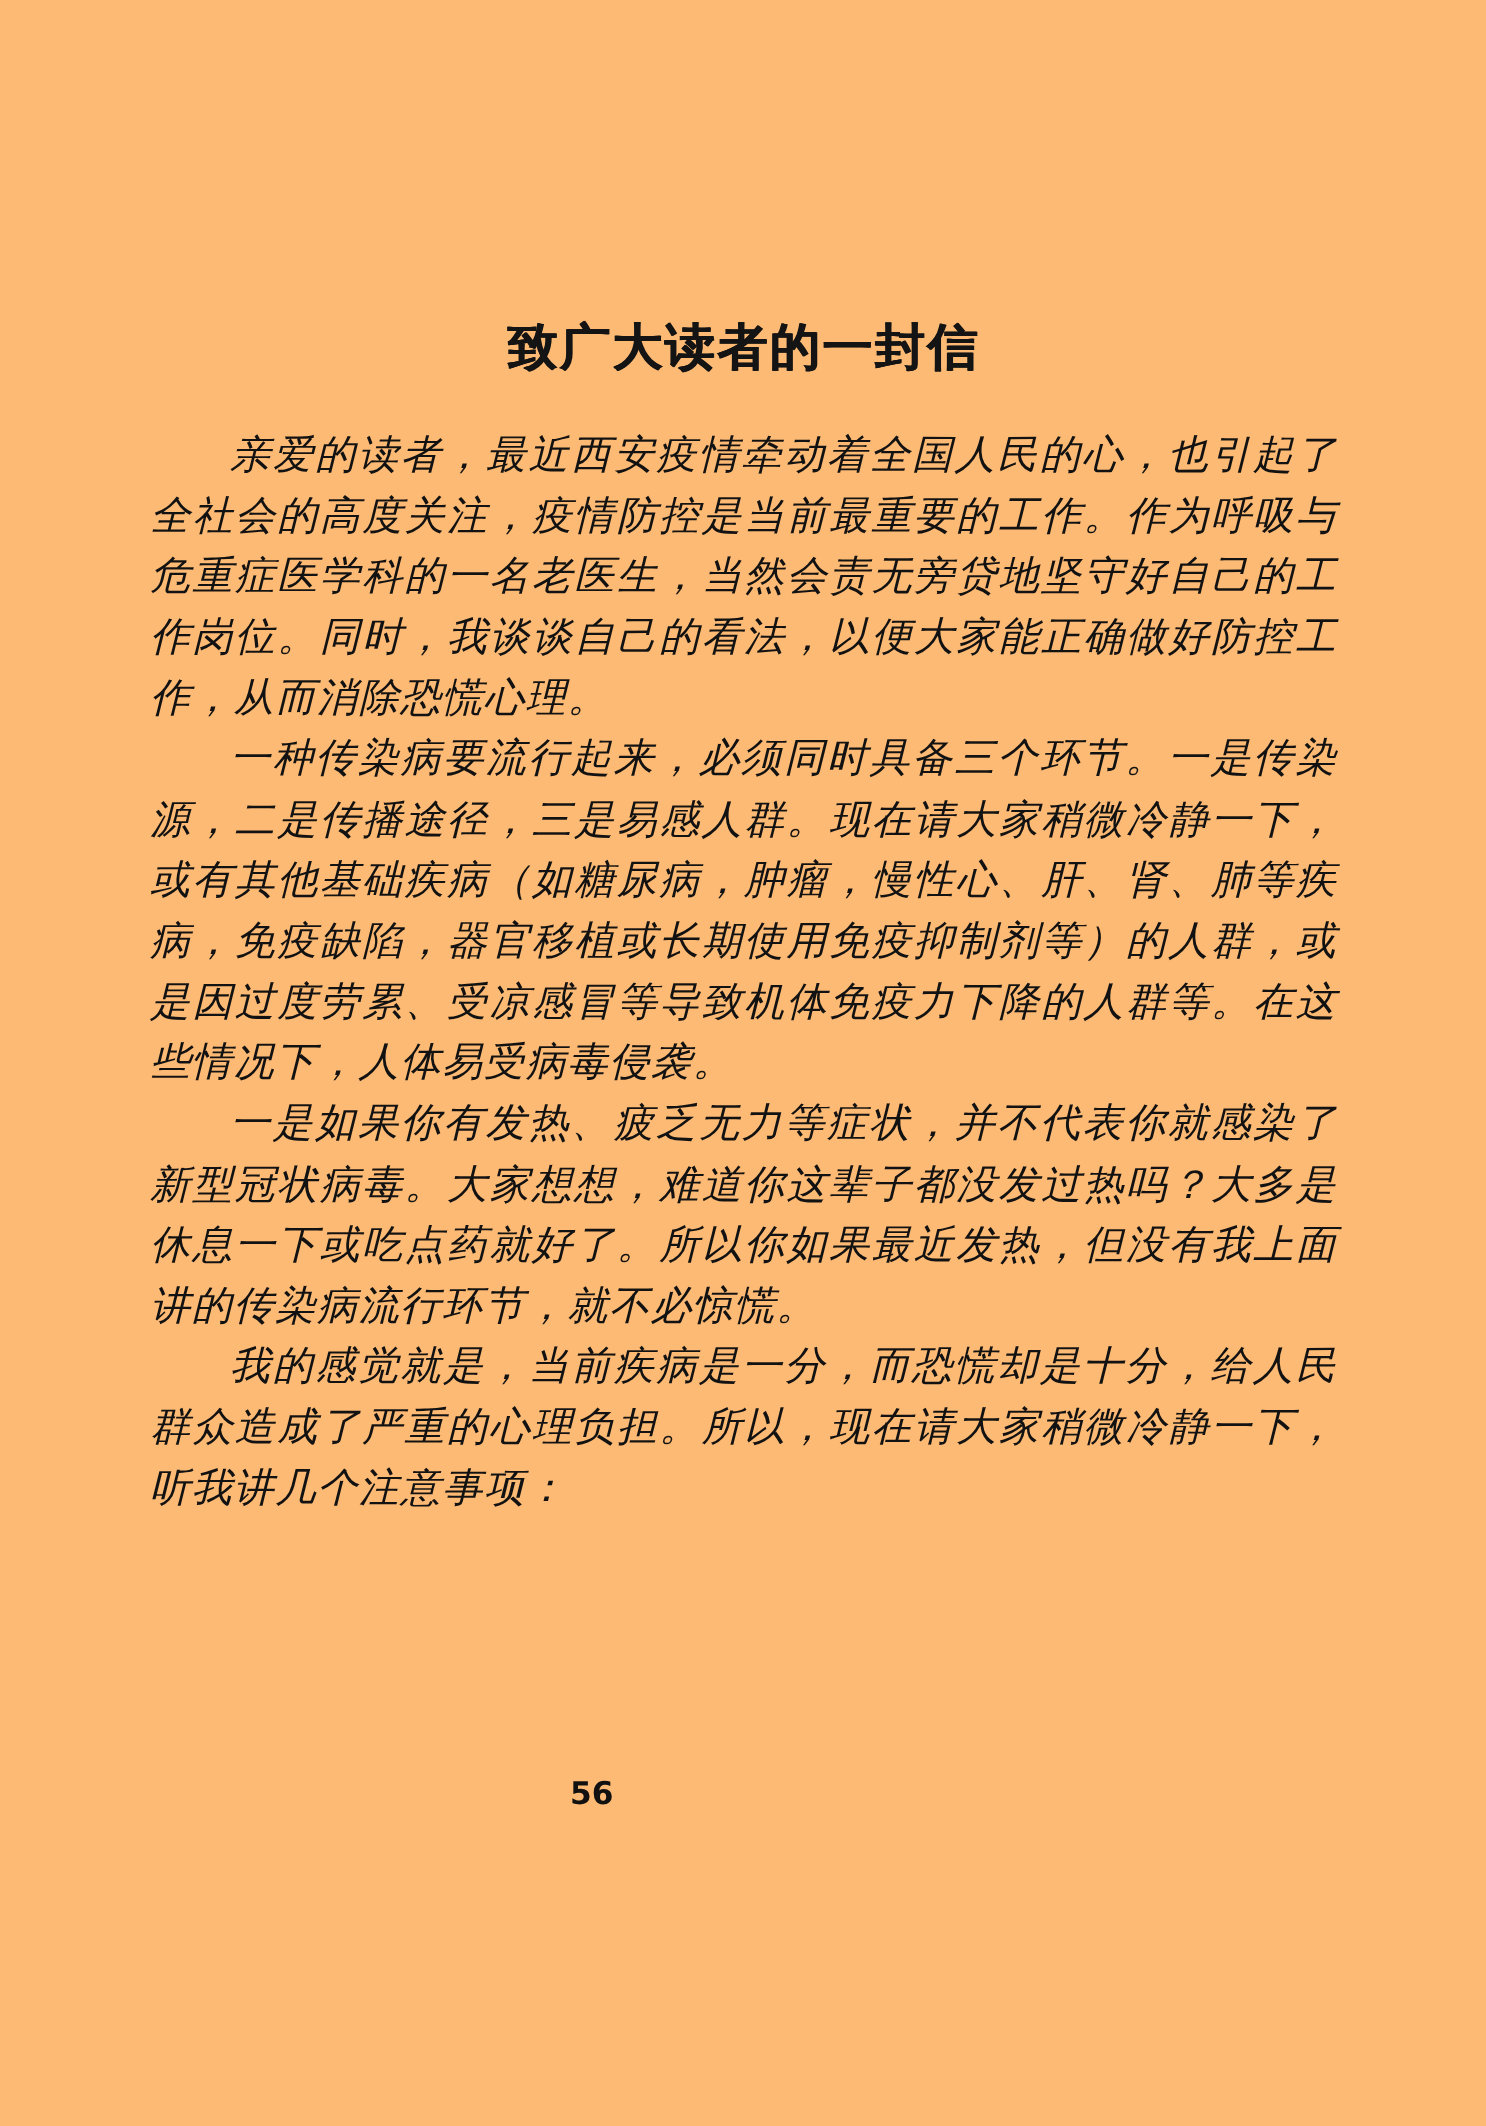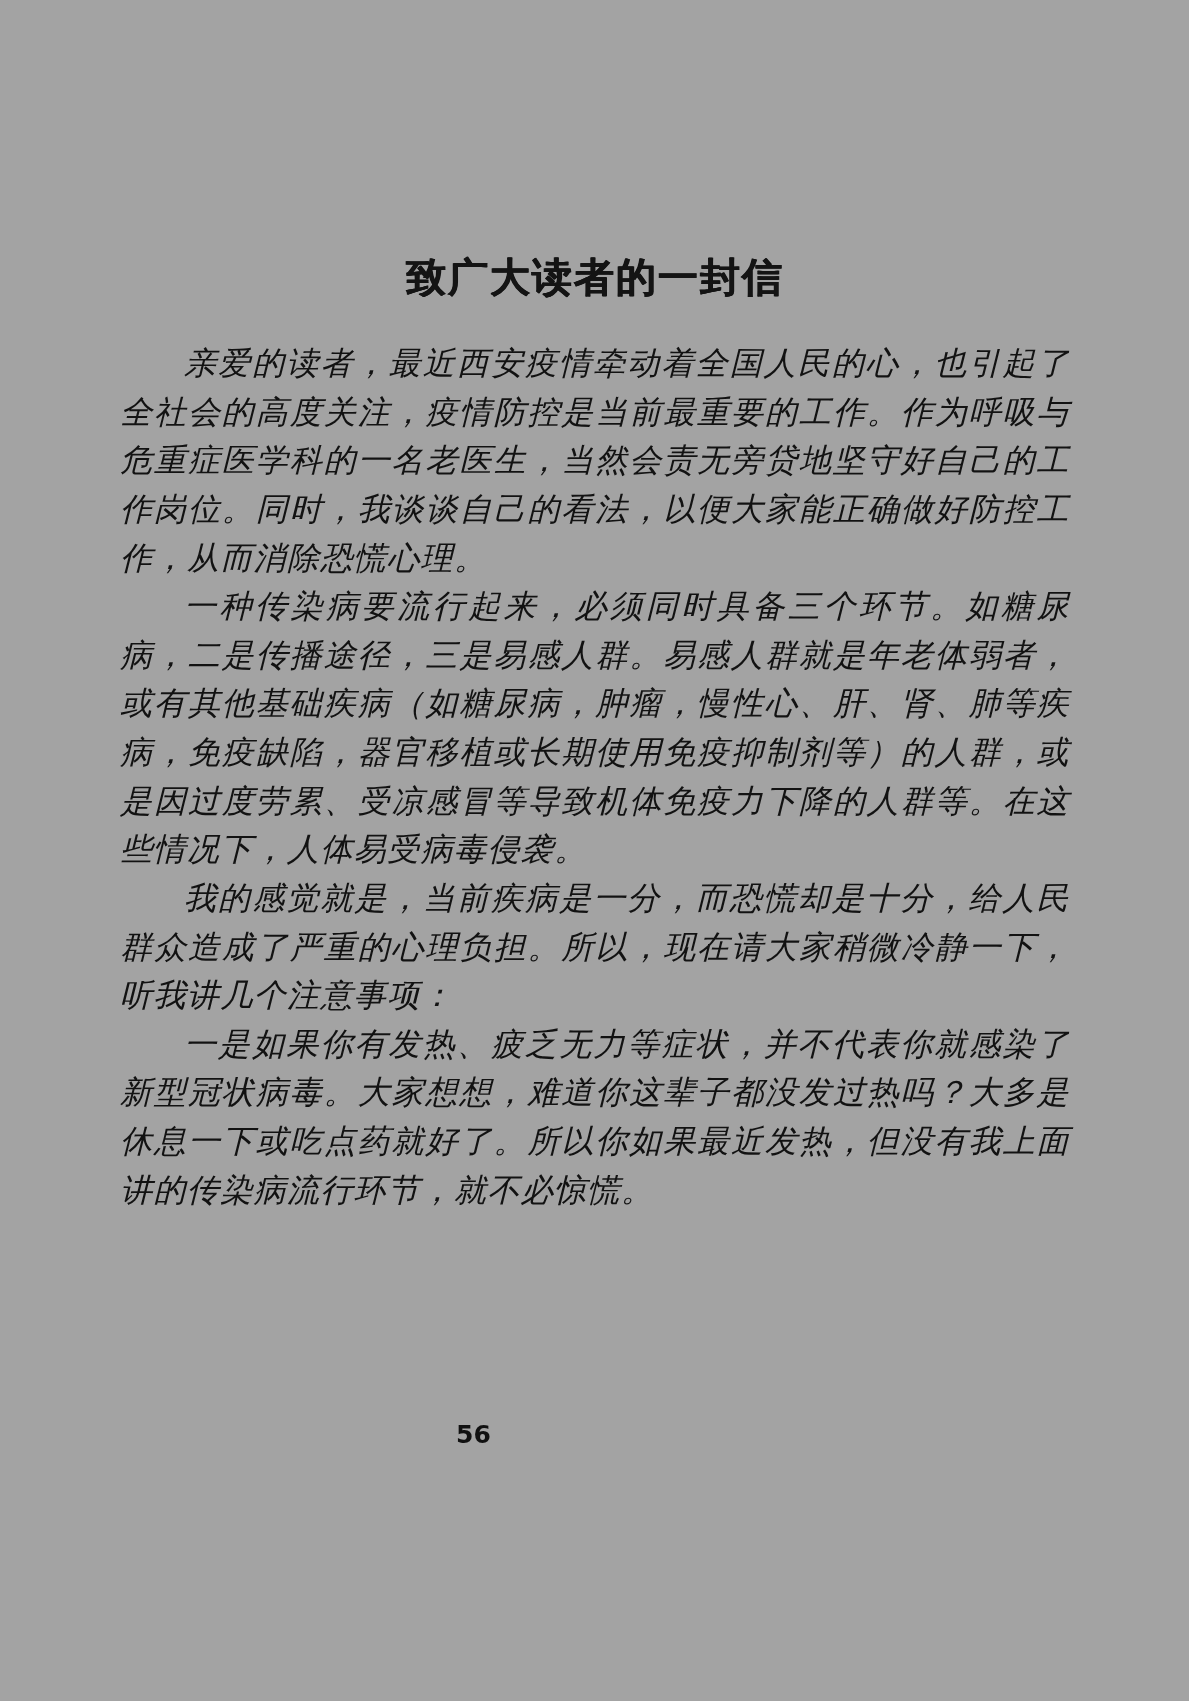--- a/index.html
+++ b/index.html
@@ -14,21 +14,21 @@
     color: #111111;
     position: relative;
     overflow: hidden;
   }
   .page {
     position: absolute;
     left: 0;
     top: 0;
     width: 1189px;
     height: 1701px;
-    background: #a3a3a3;
+    background: #fdba74;
   }
   .page-inner {
     position: absolute;
     left: 120px;
     top: 250px;
     width: 950px;
   }
   .doc-title {
     text-align: center;
     font-family: "DejaVu Sans", "Liberation Sans", sans-serif;
@@ -66,21 +66,21 @@
 </head>
 <body>
 
 <div class="page">
   <div class="page-inner">
 
     <h1 class="doc-title">致广大读者的一封信</h1>
 
     <div class="body-text">
       <p>亲爱的读者，最近西安疫情牵动着全国人民的心，也引起了全社会的高度关注，疫情防控是当前最重要的工作。作为呼吸与危重症医学科的一名老医生，当然会责无旁贷地坚守好自己的工作岗位。同时，我谈谈自己的看法，以便大家能正确做好防控工作，从而消除恐慌心理。</p>
-      <p>一种传染病要流行起来，必须同时具备三个环节。如糖尿病，二是传播途径，三是易感人群。易感人群就是年老体弱者，或有其他基础疾病（如糖尿病，肿瘤，慢性心、肝、肾、肺等疾病，免疫缺陷，器官移植或长期使用免疫抑制剂等）的人群，或是因过度劳累、受凉感冒等导致机体免疫力下降的人群等。在这些情况下，人体易受病毒侵袭。</p>
+      <p>一种传染病要流行起来，必须同时具备三个环节。一是传染源，二是传播途径，三是易感人群。现在请大家稍微冷静一下，或有其他基础疾病（如糖尿病，肿瘤，慢性心、肝、肾、肺等疾病，免疫缺陷，器官移植或长期使用免疫抑制剂等）的人群，或是因过度劳累、受凉感冒等导致机体免疫力下降的人群等。在这些情况下，人体易受病毒侵袭。</p>
+      <p>一是如果你有发热、疲乏无力等症状，并不代表你就感染了新型冠状病毒。大家想想，难道你这辈子都没发过热吗？大多是休息一下或吃点药就好了。所以你如果最近发热，但没有我上面讲的传染病流行环节，就不必惊慌。</p>
       <p>我的感觉就是，当前疾病是一分，而恐慌却是十分，给人民群众造成了严重的心理负担。所以，现在请大家稍微冷静一下，听我讲几个注意事项：</p>
-      <p>一是如果你有发热、疲乏无力等症状，并不代表你就感染了新型冠状病毒。大家想想，难道你这辈子都没发过热吗？大多是休息一下或吃点药就好了。所以你如果最近发热，但没有我上面讲的传染病流行环节，就不必惊慌。</p>
     </div>
 
   </div>
 
   <div class="page-number">56</div>
 </div>
 
 </body></html>

